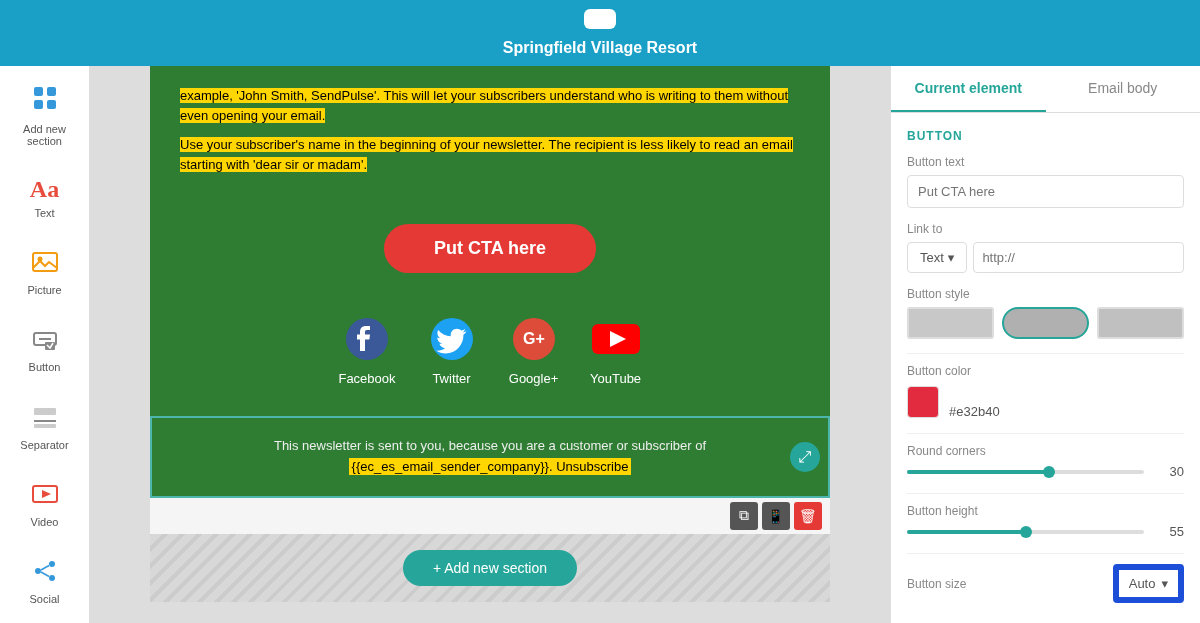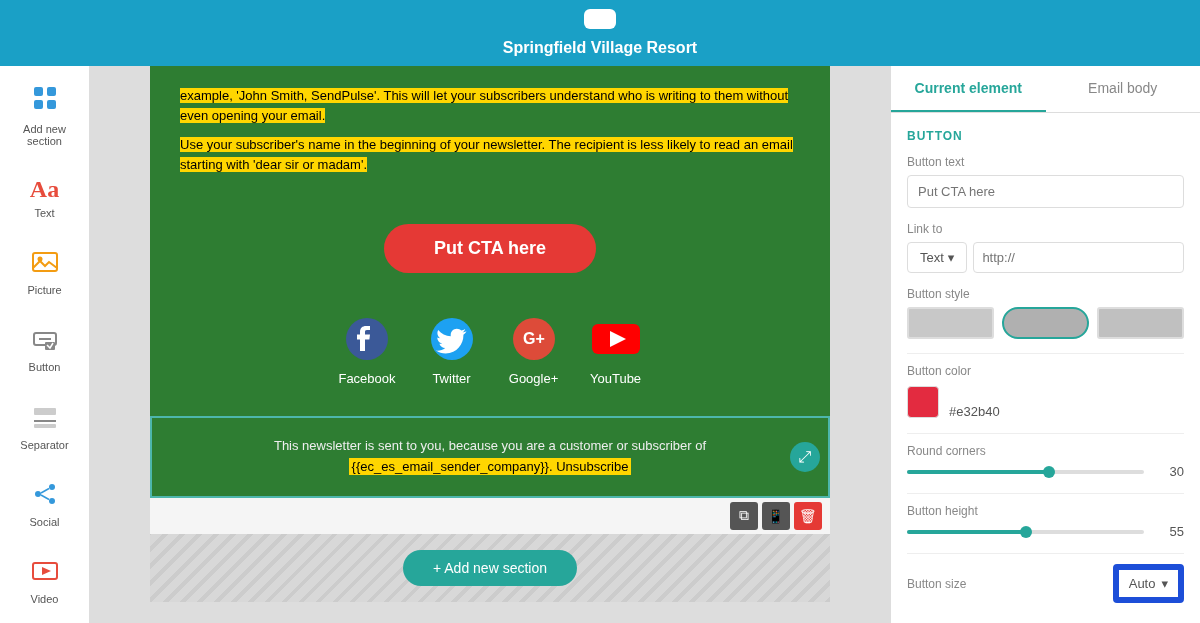--- a/index.html
+++ b/index.html
@@ -508,38 +508,38 @@
           <line x1="3" y1="18" x2="25" y2="18" stroke="#888" stroke-width="2"></line>
           <rect x="3" y="21" width="22" height="4" rx="1" fill="#ccc"></rect>
         </svg>
       </div>
       <span class="sidebar-item-label">Separator</span>
     </div>
 
     <div class="sidebar-item">
       <div>
         <svg width="28" height="28" viewBox="0 0 28 28">
+          <rect x="2" y="6" width="24" height="16" rx="2" fill="none" stroke="#e74c3c" stroke-width="2"></rect>
+          <polygon points="11,10 11,18 20,14" fill="#e74c3c"></polygon>
+        </svg>
+      </div>
+      <span class="sidebar-item-label">Video</span>
+    </div>
+
+    <div class="sidebar-item">
+      <div>
+        <svg width="28" height="28" viewBox="0 0 28 28">
           <circle cx="7" cy="14" r="3" fill="#3498db"></circle>
           <circle cx="21" cy="7" r="3" fill="#3498db"></circle>
           <circle cx="21" cy="21" r="3" fill="#3498db"></circle>
           <line x1="10" y1="13" x2="18" y2="8.5" stroke="#3498db" stroke-width="1.5"></line>
           <line x1="10" y1="15" x2="18" y2="19.5" stroke="#3498db" stroke-width="1.5"></line>
         </svg>
       </div>
       <span class="sidebar-item-label">Social</span>
-    </div>
-
-    <div class="sidebar-item">
-      <div>
-        <svg width="28" height="28" viewBox="0 0 28 28">
-          <rect x="2" y="6" width="24" height="16" rx="2" fill="none" stroke="#e74c3c" stroke-width="2"></rect>
-          <polygon points="11,10 11,18 20,14" fill="#e74c3c"></polygon>
-        </svg>
-      </div>
-      <span class="sidebar-item-label">Video</span>
     </div>
   </div>
 
   <div class="canvas-area">
     <div class="email-canvas">
 
       <div class="email-section-text">
         <div class="highlighted-block">
           <span class="highlighted-text">example, 'John Smith, SendPulse'. This will let your subscribers understand who is writing to them without even opening your email.</span>
         </div>

